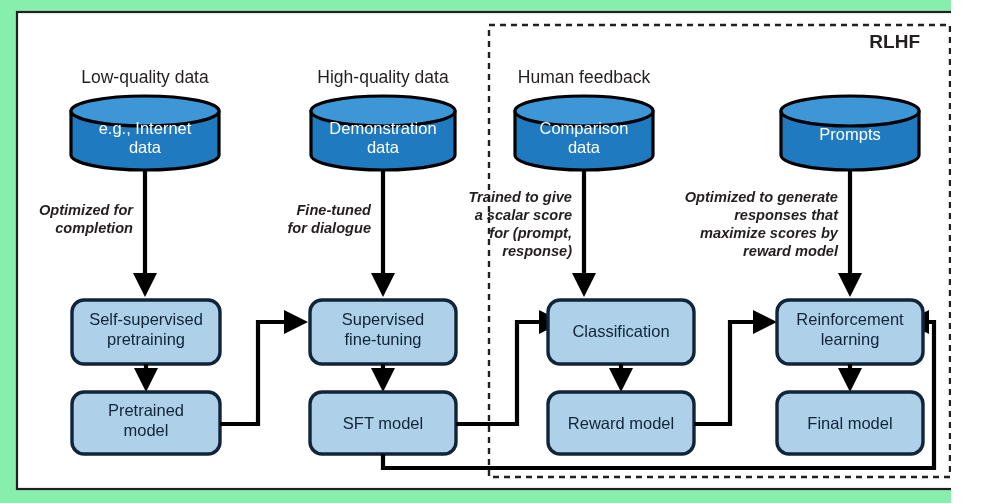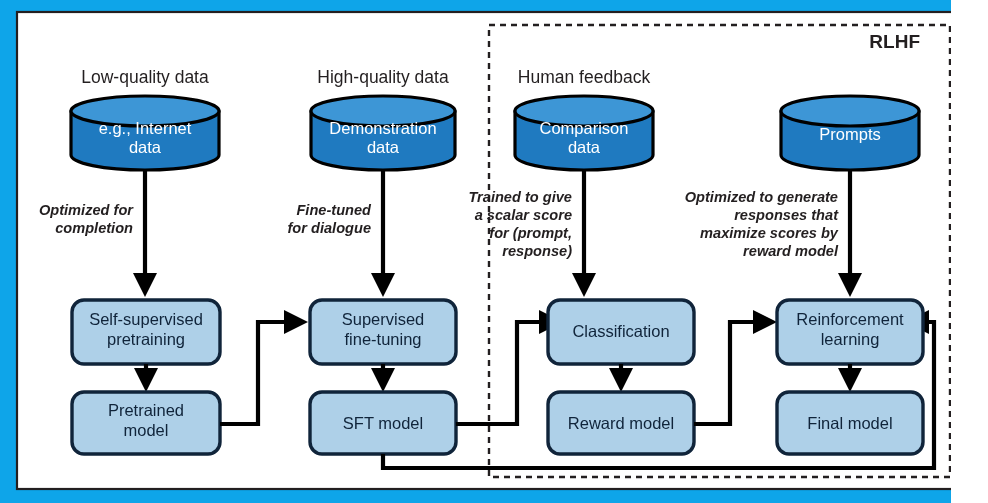--- a/index.html
+++ b/index.html
@@ -7,21 +7,21 @@
     padding: 0;
     background: #ffffff;
   }
   body {
     font-family: "Liberation Sans", sans-serif;
   }
   #page {
     position: relative;
     width: 951px;
     height: 503px;
-    background: #0ea5e9;
+    background: #86efac;
     overflow: hidden;
   }
   #diagram-svg {
     position: absolute;
     left: 0;
     top: 0;
     width: 988px;
     height: 503px;
   }
   .frame-rect {

